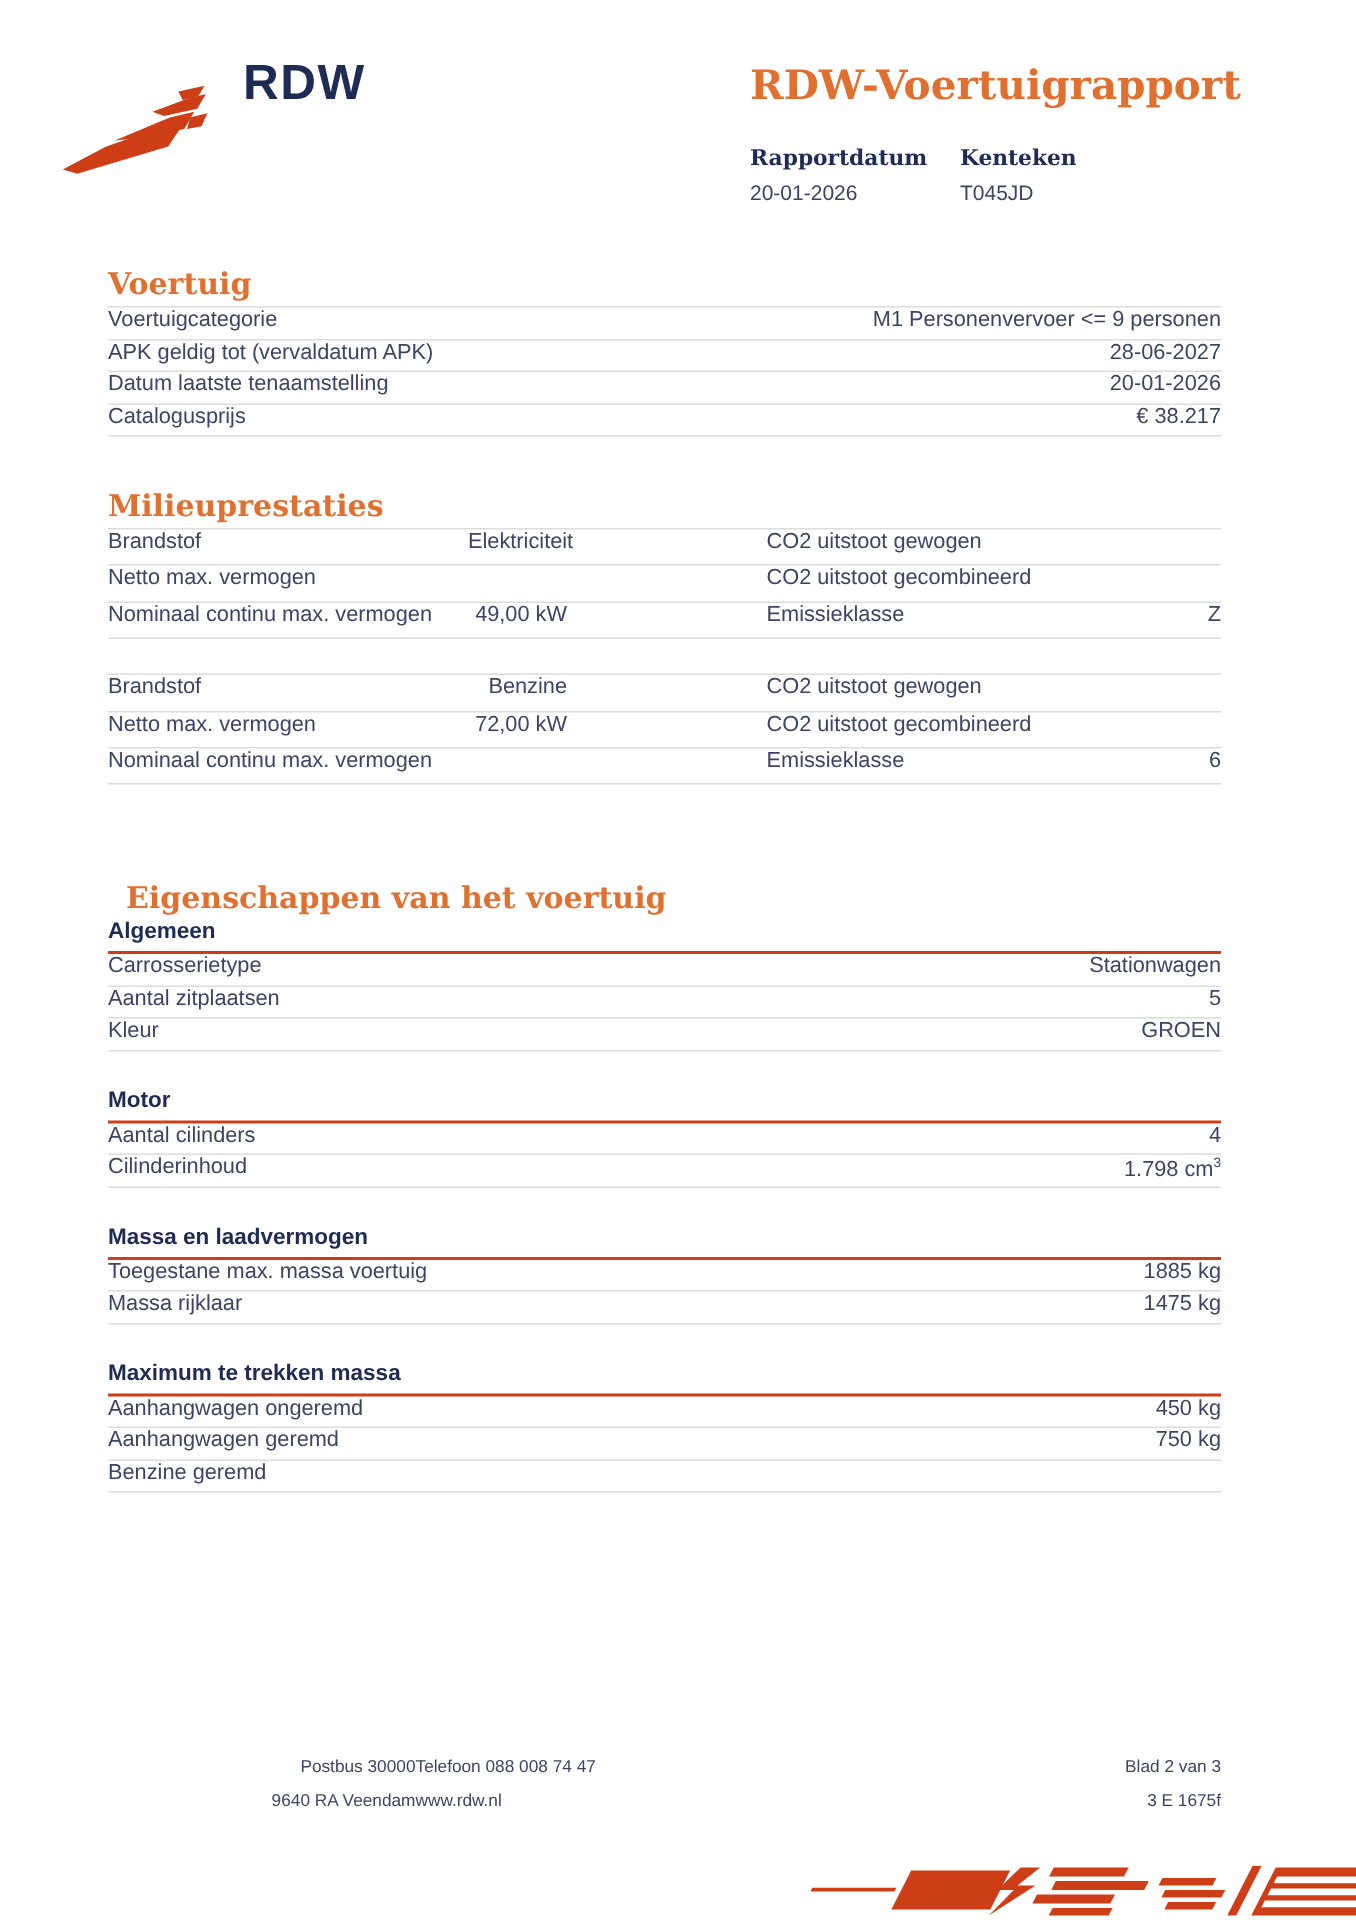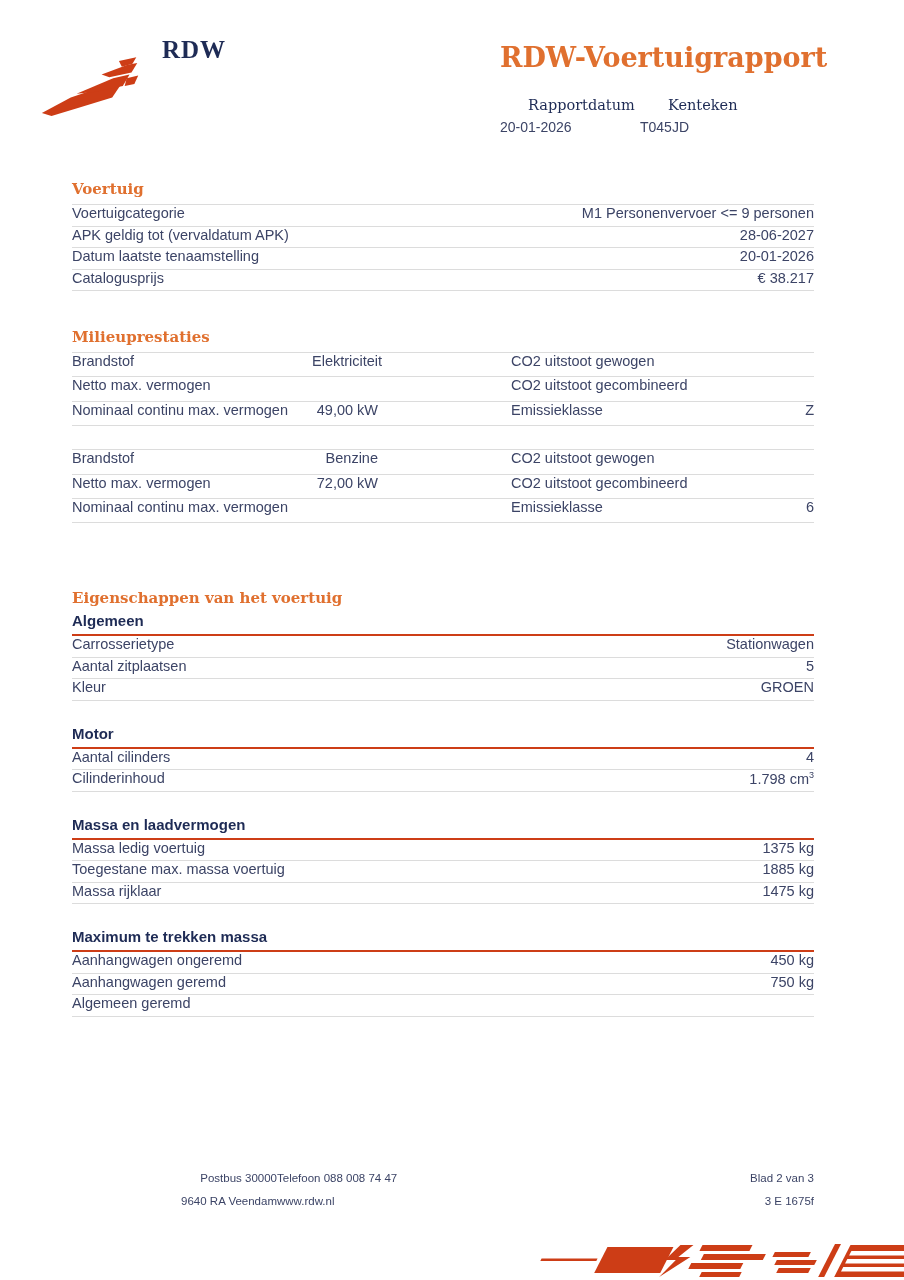--- a/index.html
+++ b/index.html
@@ -8,40 +8,40 @@
     --orange:#E0702F; --red:#CD3D16; --navy:#3C4466; --navy-dark:#1E2B55; --rule:#DCDCDC;
   }
   .page {
     position:relative; width:904px; height:1280px; background:#fff; overflow:hidden;
     font-family:"Liberation Sans", sans-serif; color:var(--navy);
   }
   
   .wing-svg { position:absolute; left:38px; top:55px; width:106px; height:64px; }
   .logo-text {
     position:absolute; left:162px; top:36px;
-    font-family:Liberation Serif, serif; font-weight:bold; font-size:25px;
+    font-family:Liberation Sans, sans-serif; font-weight:bold; font-size:33px;
     color:var(--navy-dark); letter-spacing:1px;
   }
   .doc-title {
     position:absolute; left:500px; top:42px;
     font-family:"DejaVu Serif", serif; font-weight:bold; font-size:27px;
     color:var(--orange);
   }
   .meta { position:absolute; left:500px; top:97px; display:flex; }
   .meta-col { width:140px; }
-  .meta-label { font-family:"DejaVu Serif", serif; font-weight:normal; font-size:14.5px; color:var(--navy-dark);margin-left:28px; }
+  .meta-label { font-family:"DejaVu Serif", serif; font-weight:bold; font-size:14.5px; color:var(--navy-dark); }
   .meta-value { font-size:14px; margin-top:6px; color:var(--navy); }
   
   .main { position:absolute; left:72px; top:181px; width:742px; }
   .sec-heading {
-    font-family:"DejaVu Serif", serif; font-weight:bold; font-size:15px;
+    font-family:"DejaVu Serif", serif; font-weight:bold; font-size:20px;
     color:var(--orange); line-height:17px; margin-bottom:6px;
   }
   .sec-heading.gap-milieu { margin-top:38px; }
-  .sec-heading.gap-eigen  { margin-top:67px; margin-bottom:4px; }
+  .sec-heading.gap-eigen  { margin-top:67px; margin-bottom:4px;margin-left:12px; }
   .tbl { border-top:1px solid var(--rule); }
   .row {
     display:flex; justify-content:space-between; align-items:flex-start;
     height:21.5px; font-size:14.5px; border-bottom:1px solid var(--rule);
   }
   .row .lbl { text-align:left; }
   .row .val { text-align:right; }
   sup { font-size:9px; }
   
   .m-tbl { border-top:1px solid var(--rule); }
@@ -185,45 +185,41 @@
       </div>
       <div class="row">
         <span class="lbl">Cilinderinhoud</span>
         <span class="val"><span>1.798 cm</span><sup>3</sup></span>
       </div>
     </div>
 
     <div class="subsec">
       <div class="subsec-title">Massa en laadvermogen</div>
       <div class="row">
-        <span class="lbl">Massa ledig voertuig</span>
-        <span class="val">1375 kg</span>
-      </div>
-      <div class="row">
         <span class="lbl">Toegestane max. massa voertuig</span>
         <span class="val">1885 kg</span>
       </div>
       <div class="row">
         <span class="lbl">Massa rijklaar</span>
         <span class="val">1475 kg</span>
       </div>
     </div>
 
     <div class="subsec">
       <div class="subsec-title">Maximum te trekken massa</div>
       <div class="row">
         <span class="lbl">Aanhangwagen ongeremd</span>
         <span class="val">450 kg</span>
       </div>
       <div class="row">
         <span class="lbl">Aanhangwagen geremd</span>
         <span class="val">750 kg</span>
       </div>
       <div class="row">
-        <span class="lbl">Algemeen geremd</span>
+        <span class="lbl">Benzine geremd</span>
         <span class="val"></span>
       </div>
     </div>
 
   </div>
 
   <div class="footer">
     <div class="f-col1">
       <div class="f-line">Postbus 30000</div>
       <div class="f-line">9640 RA Veendam</div>

